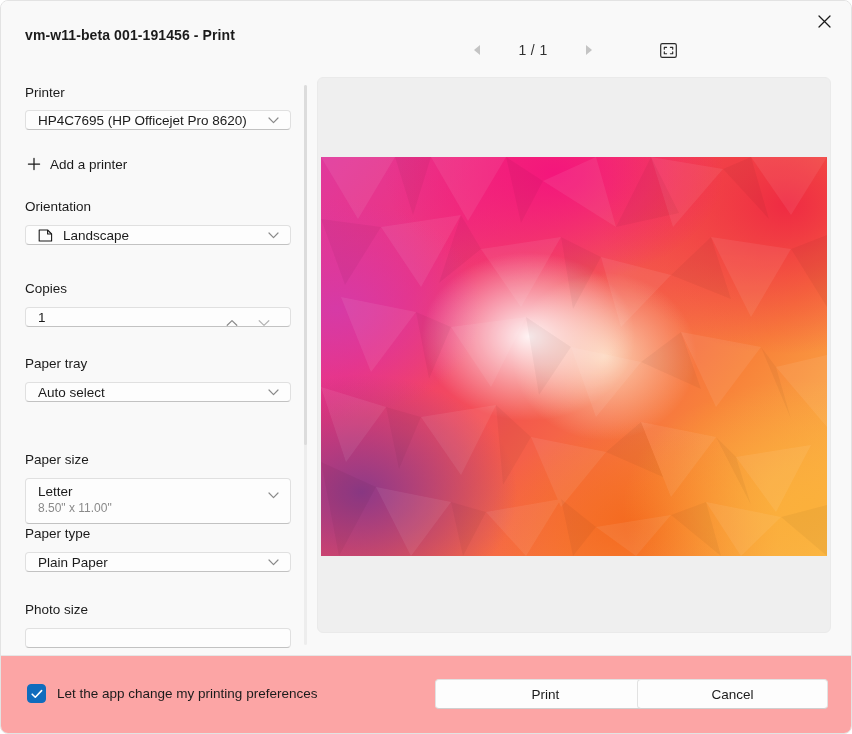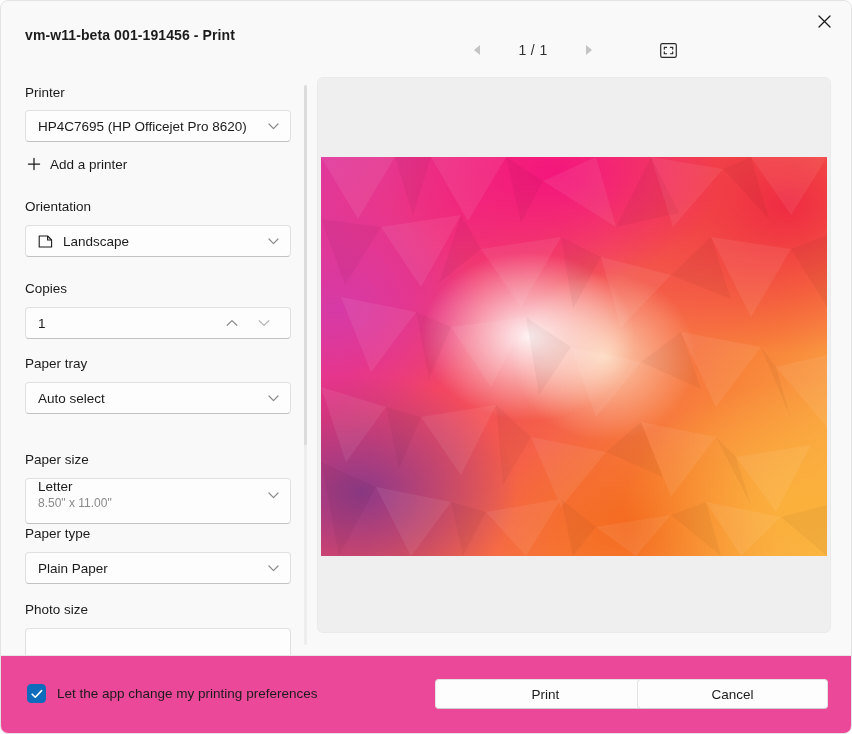--- a/index.html
+++ b/index.html
@@ -133,34 +133,35 @@
   .field-label {
     font-size: 13.5px;
     color: #1b1b1b;
     margin-left: 24px;
   }
 
   .combo {
     position: relative;
     margin-left: 24px;
     width: 266px;
-    height: 32px;
+    height: 20px;
     box-sizing: border-box;
     background: #fdfdfd;
     border: 1px solid #e0e0e0;
     border-bottom: 1px solid #c2c2c2;
     border-radius: 4px;
     display: flex;
     align-items: center;
     cursor: default;
   }
 
   .combo.tall {
     height: 46px;
     align-items: flex-start;
+    padding-top: 5px;
   }
 
   .combo-text {
     font-size: 13.5px;
     color: #1b1b1b;
     margin-left: 12px;
     white-space: nowrap;
     overflow: hidden;
   }
 
@@ -304,21 +305,21 @@
     opacity: 0.5;
   }
 
   
   #bottom-bar {
     position: absolute;
     left: 0;
     bottom: 0;
     width: 852px;
     height: 78px;
-    background: #ec4899;
+    background: #fca5a5;
     border-top: 1px solid #e6e6e6;
     box-sizing: border-box;
   }
 
   #pref-checkbox-row {
     position: absolute;
     left: 26px;
     top: 28px;
     display: flex;
     align-items: center;

